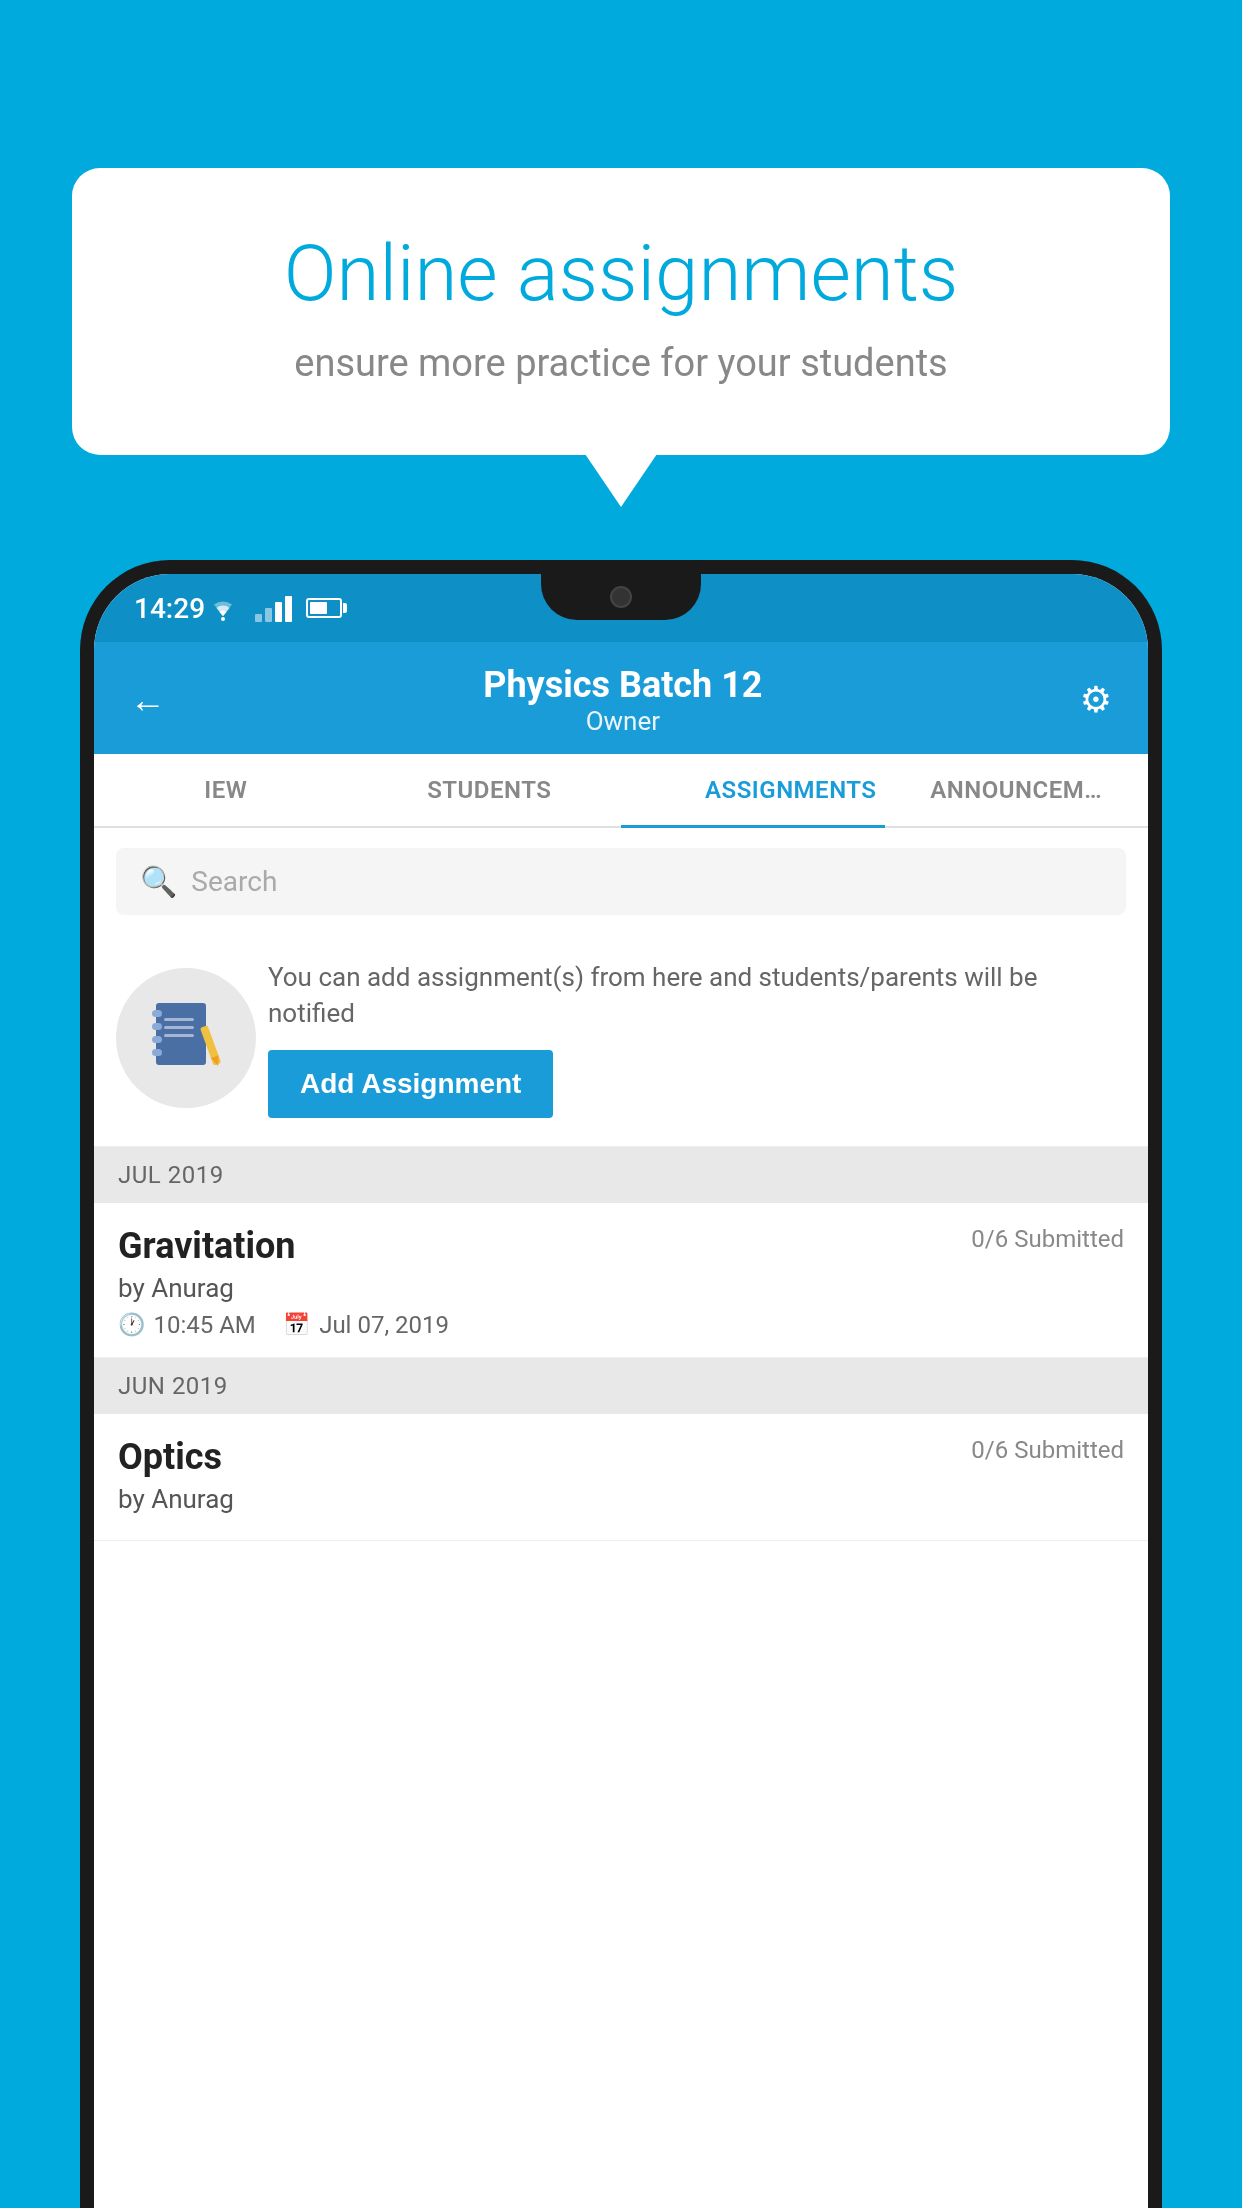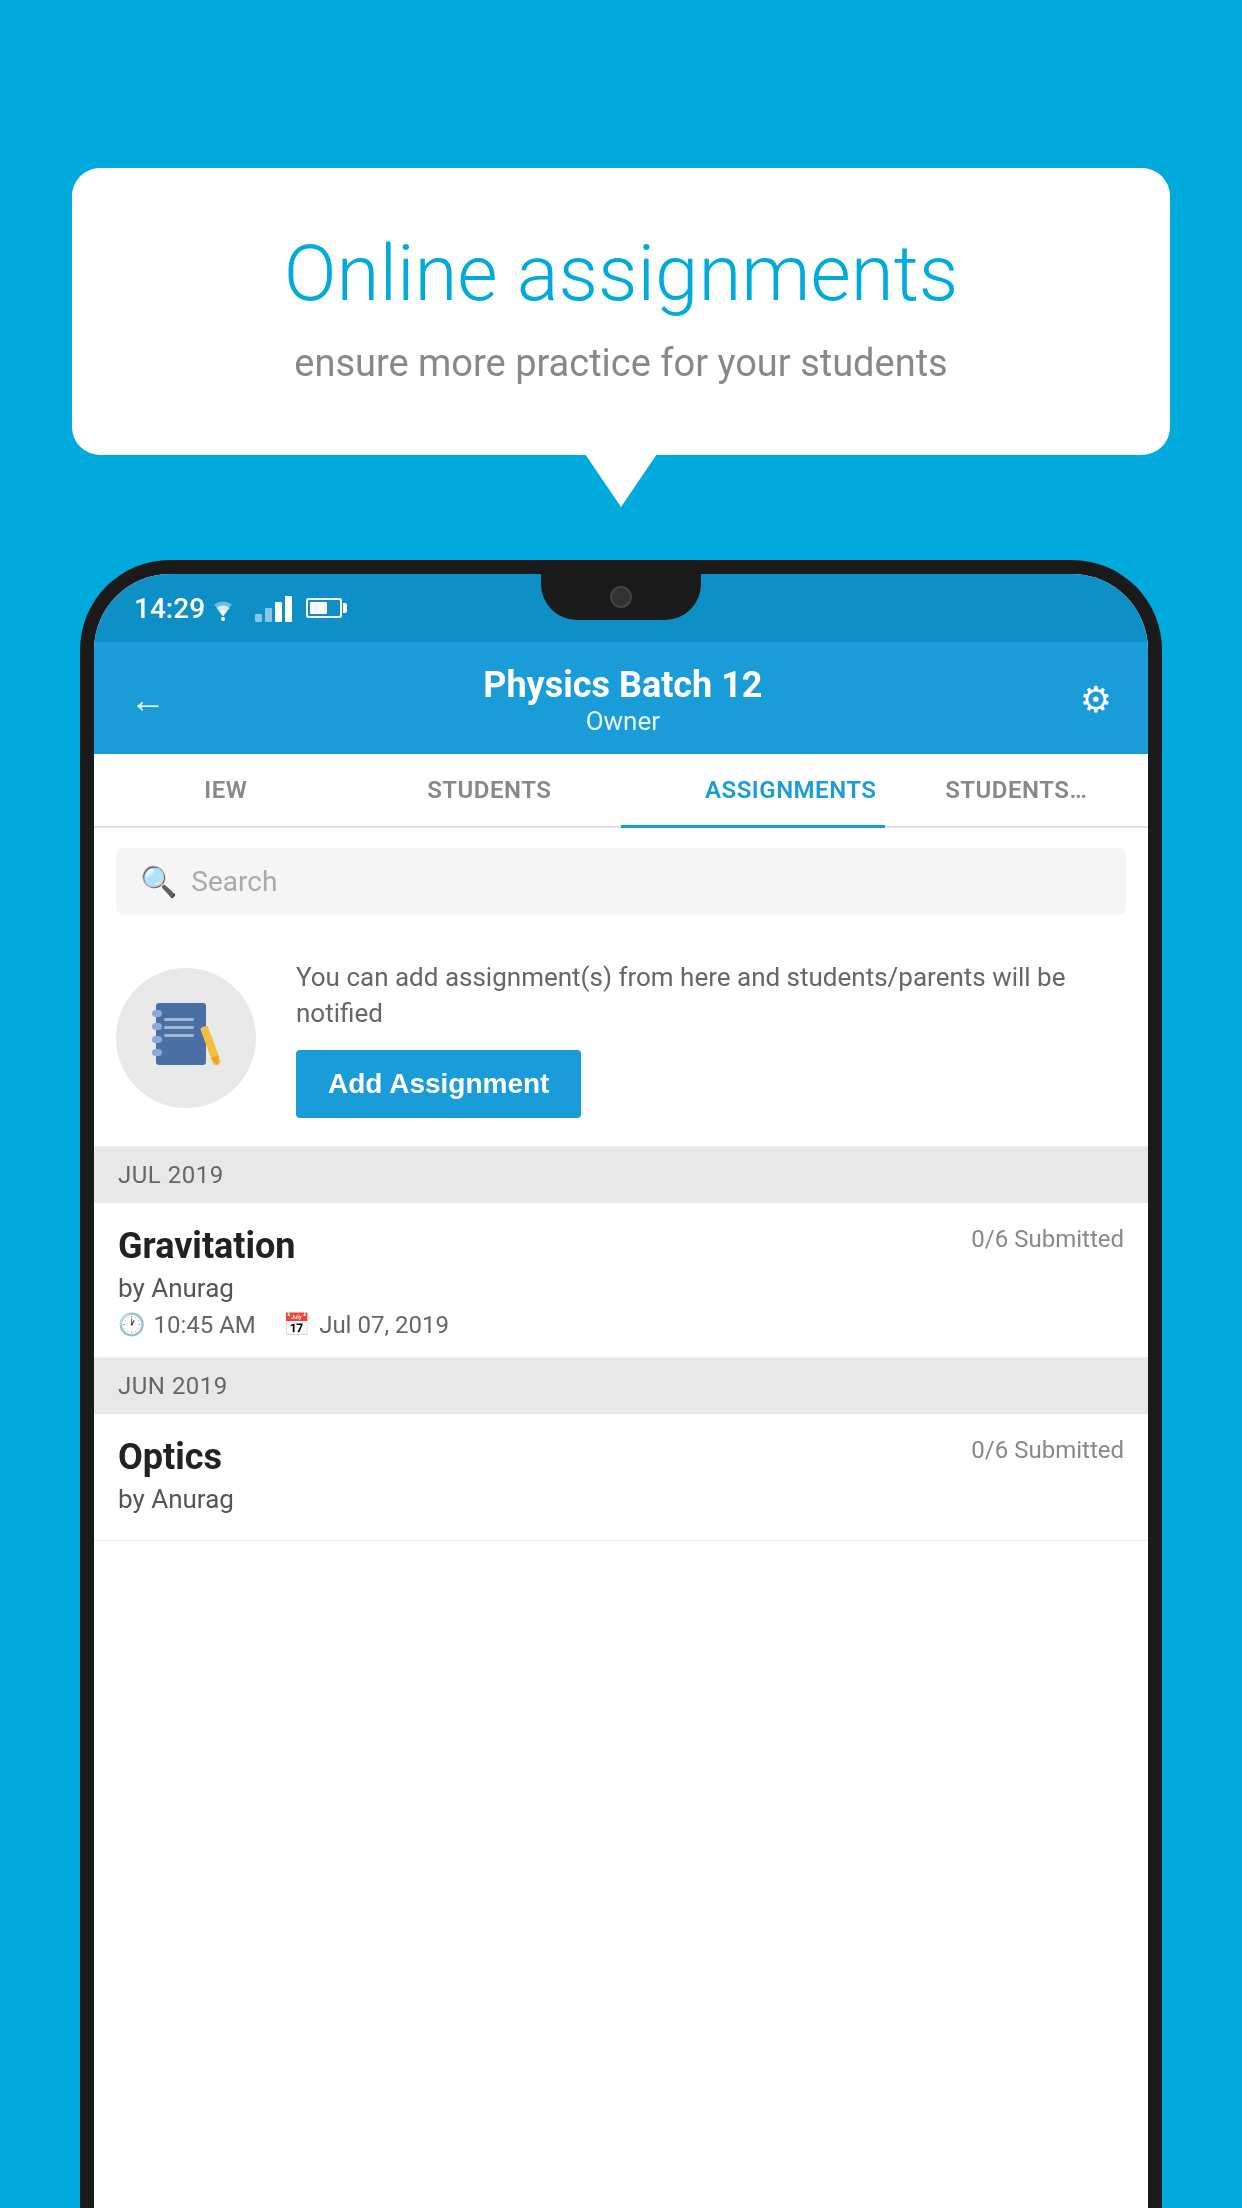--- a/index.html
+++ b/index.html
@@ -265,21 +265,21 @@
     .search-bar-text {
       color: #aaa;
       font-size: 28px;
     }
 
     
     .add-assignment-prompt {
       display: flex;
       align-items: center;
       padding: 28px 22px 28px;
-      gap: 40px;
+      gap: 12px;
       border-bottom: 1px solid #eee;
     }
 
     .assignment-icon-circle {
       width: 140px;
       height: 140px;
       min-width: 140px;
       background: #e8e8e8;
       border-radius: 50%;
       display: flex;
@@ -413,21 +413,21 @@
         <div class="header-title">Physics Batch 12</div>
         <div class="header-subtitle">Owner</div>
       </div>
       <span class="settings-icon">⚙</span>
     </div>
 
     <div class="tabs-bar">
       <div class="tab-item">IEW</div>
       <div class="tab-item">STUDENTS</div>
       <div class="tab-item active">ASSIGNMENTS</div>
-      <div class="tab-item">STUDENTS…</div>
+      <div class="tab-item">ANNOUNCEM…</div>
     </div>
 
     <div class="content-area">
 
       <div class="search-bar">
         <span class="search-bar-icon">🔍</span>
         <span class="search-bar-text">Search</span>
       </div>
 
       <div class="add-assignment-prompt">

